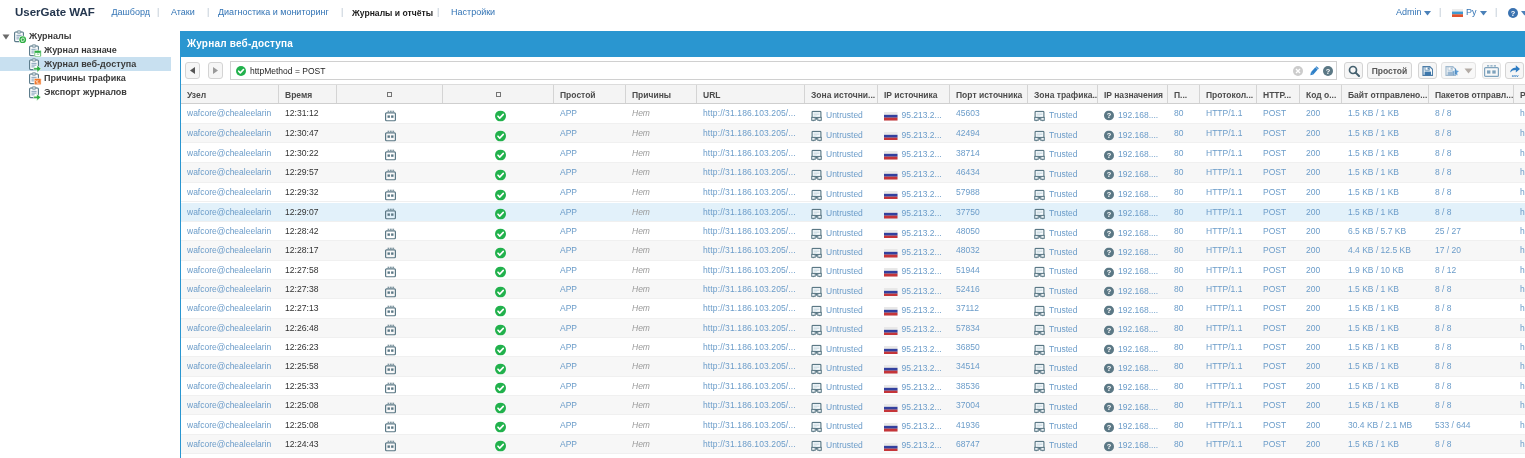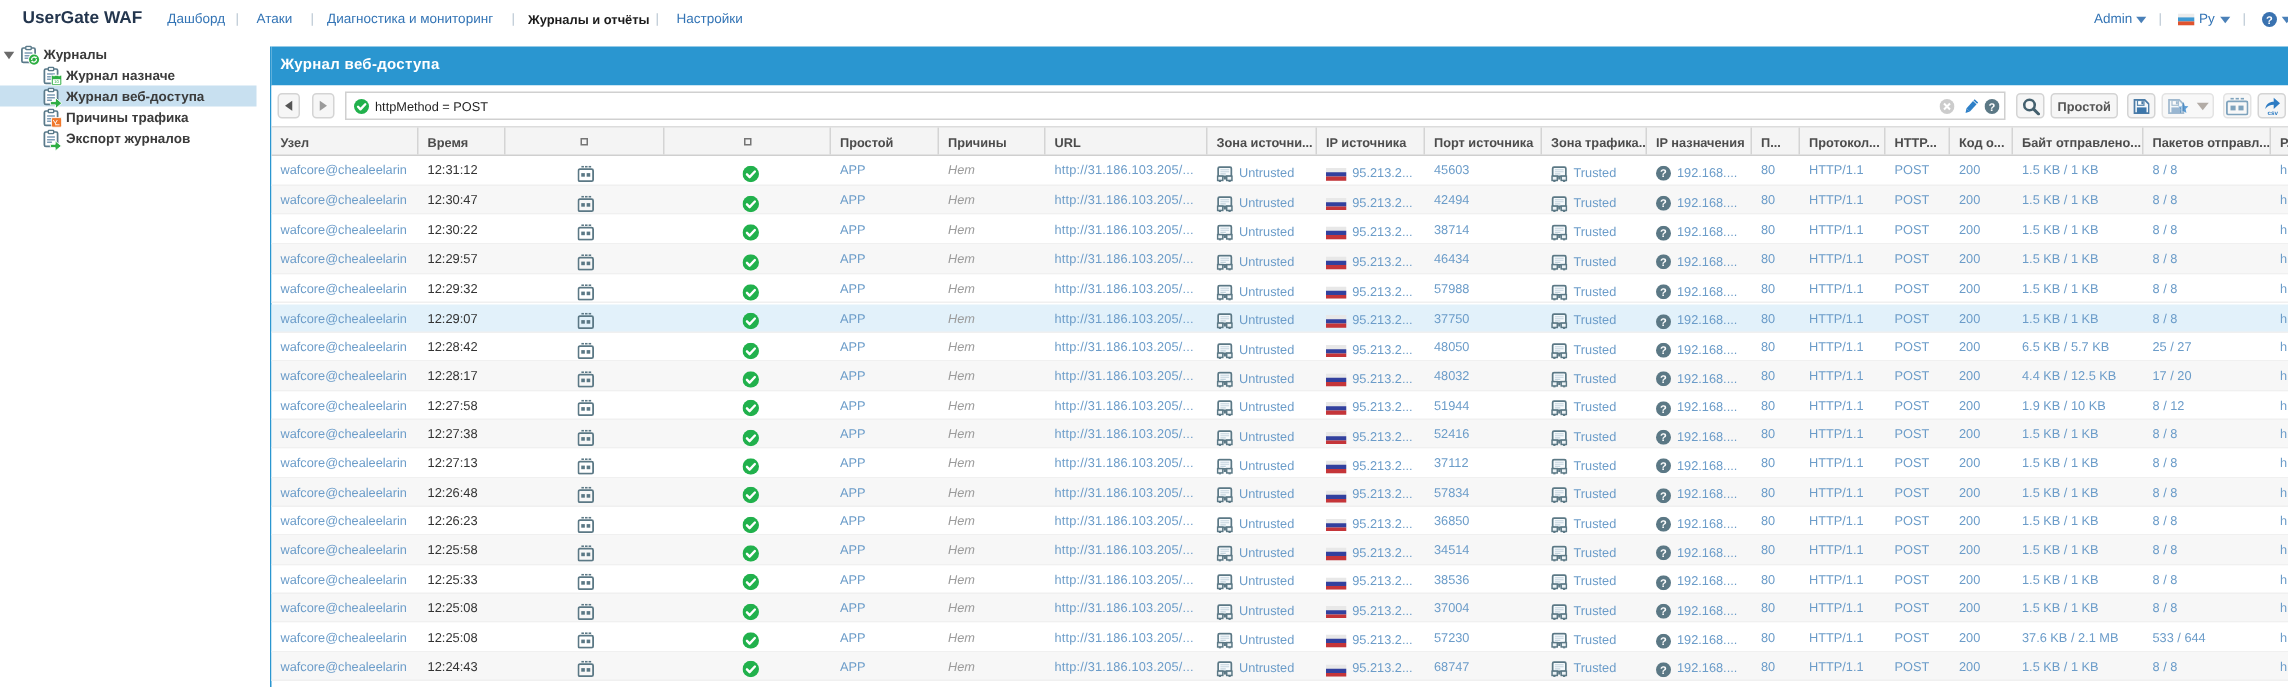--- a/index.html
+++ b/index.html
@@ -1681,21 +1681,21 @@
       <div class="gc" style="width:72px">
         <span style="transform:translateY(3px)">
           <svg width="13.5" height="8.5" viewBox="0 0 13.5 8.5" style="">
             <rect width="13.5" height="8.5" fill="#e8e8e8"></rect>
             <rect y="2.83" width="13.5" height="2.83" fill="#32409e"></rect>
             <rect y="5.67" width="13.5" height="2.83" fill="#c53539"></rect>
           </svg>
         </span>
         <span style="margin-left:4px;position:relative;top:1.5px">95.213.2...</span>
       </div>
-      <div class="gc" style="width:78px">57230</div>
+      <div class="gc" style="width:78px">41936</div>
       <div class="gc" style="width:70px">
         <span style="transform:translateY(2.5px)">
           <svg width="11" height="11" viewBox="0 0 11 11" style="">
             <rect x="1.1" y="0.9" width="8.8" height="6.2" rx="0.9" fill="#f6fafc" stroke="#5b7885" stroke-width="1.15"></rect>
             <path d="M2.6 2.6 h5.8 M2.6 4 h5.8 M2.6 5.4 h3.6" stroke="#c3d4dd" stroke-width="0.7"></path>
             <rect x="0.7" y="6.9" width="3.5" height="2.9" fill="#edf3f6" stroke="#5b7885" stroke-width="1"></rect>
             <rect x="6.8" y="6.9" width="3.5" height="2.9" fill="#edf3f6" stroke="#5b7885" stroke-width="1"></rect>
             <rect x="4.8" y="7.3" width="1.5" height="1.9" fill="#5b7885"></rect>
             <rect x="1.5" y="9.9" width="1.5" height="0.9" fill="#5b7885"></rect>
             <rect x="8" y="9.9" width="1.5" height="0.9" fill="#5b7885"></rect>
@@ -1709,21 +1709,21 @@
             <circle cx="5.0" cy="5.0" r="5.0" fill="#5b7885"></circle>
             <text x="5.0" y="7.800000000000001" text-anchor="middle" font-family="Liberation Sans" font-size="7.4" font-weight="bold" fill="#fff">?</text>
           </svg>
         </span>
         <span style="margin-left:4px;position:relative;top:1.5px">192.168....</span>
       </div>
       <div class="gc" style="width:32px">80</div>
       <div class="gc" style="width:57px">HTTP/1.1</div>
       <div class="gc" style="width:43px">POST</div>
       <div class="gc" style="width:42px">200</div>
-      <div class="gc" style="width:87px">37.6 KB / 2.1 MB</div>
+      <div class="gc" style="width:87px">30.4 KB / 2.1 MB</div>
       <div class="gc" style="width:85px">533 / 644</div>
       <div class="gc" style="width:86px">h</div>
     </div>
 <div class="grow alt" style="top:403.70px;height:19.35px">
       <div class="gc" style="width:98px">wafcore@chealeelarin</div>
       <div class="gc" style="width:58px">
         <span class="dark">12:24:43</span>
       </div>
       <div class="gc ctr" style="width:106px">
         <span style="transform:translateY(2.5px)">

